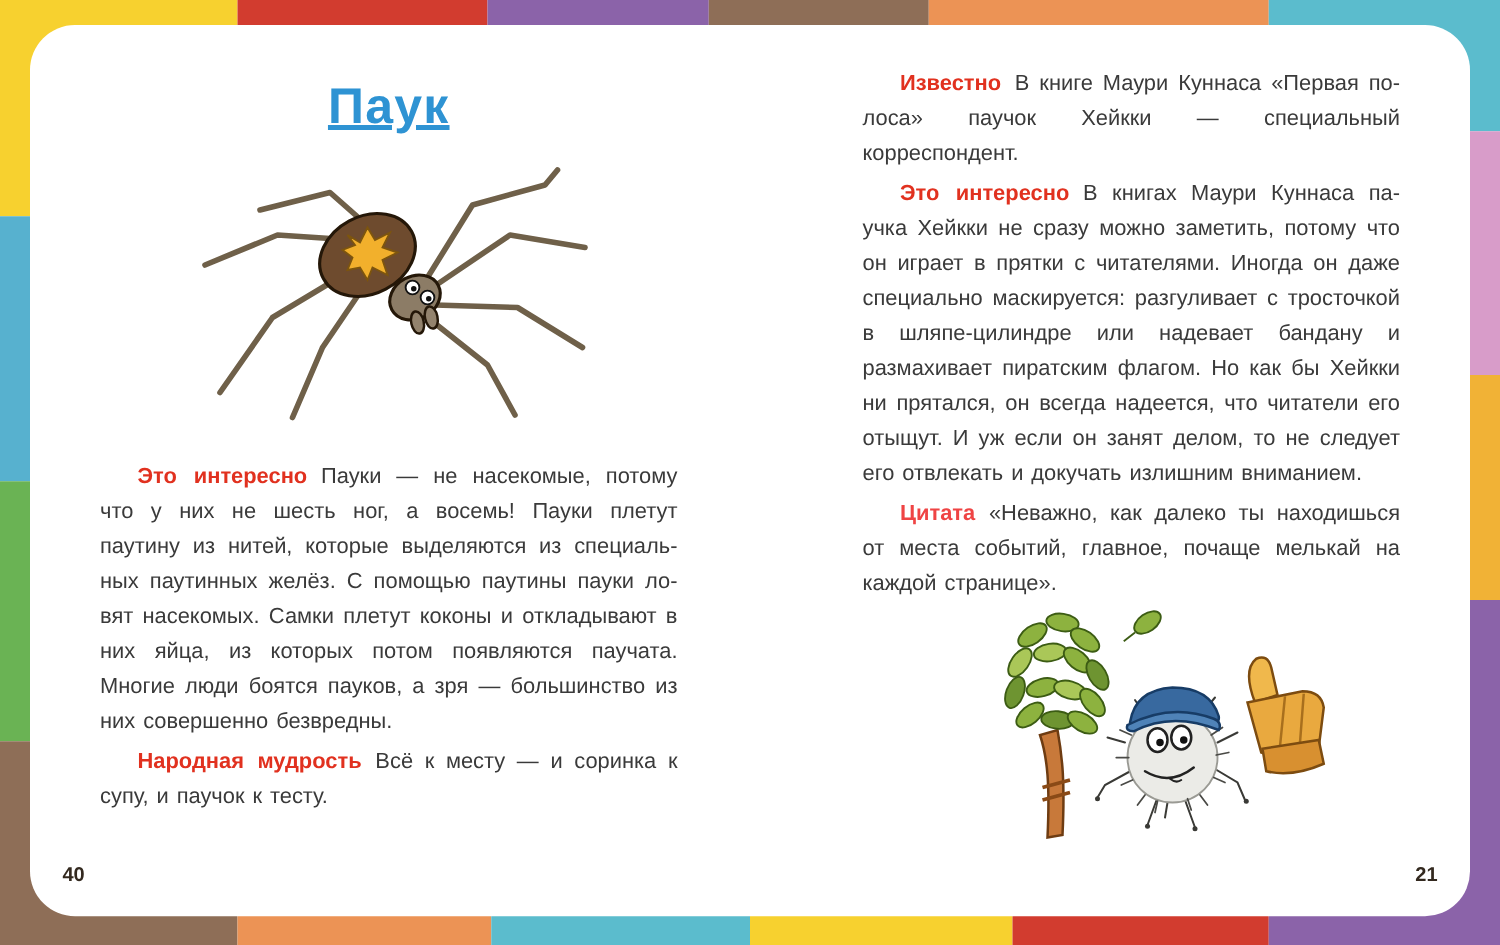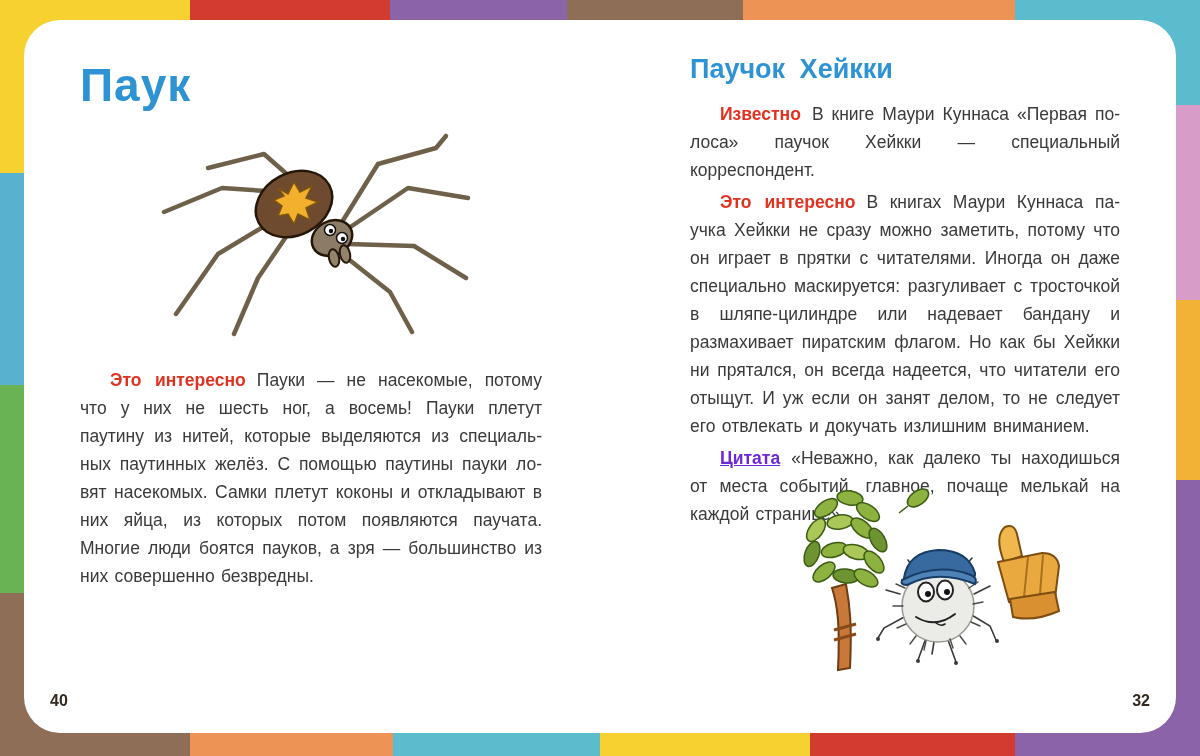--- a/index.html
+++ b/index.html
@@ -21,21 +21,21 @@
   .frame-left .seg:nth-child(1){height:173px}.frame-left .seg:nth-child(2){height:212px}
   .frame-left .seg:nth-child(3){height:208px}.frame-left .seg:nth-child(4){height:163px}
   .frame-right .seg:nth-child(1){height:105px}.frame-right .seg:nth-child(2){height:195px}
   .frame-right .seg:nth-child(3){height:180px}.frame-right .seg:nth-child(4){height:276px}
   
   .page{position:absolute;left:24px;top:20px;width:1152px;height:713px;background:#fff;border-radius:36px;}
   
   .col{position:absolute;color:#3a3a3a;}
   .col-left{left:80px;top:60px;width:462px;}
   .col-right{left:690px;top:52px;width:430px;}
-  .title{font-size:46px;font-weight:bold;color:#2e93d3;letter-spacing:1px;line-height:50px;}
+  .title{font-size:40px;font-weight:bold;color:#2e93d3;text-align:center;letter-spacing:1px;line-height:50px;text-decoration:underline;}
   .heading{font-size:27px;font-weight:bold;color:#2e93d3;word-spacing:7px;line-height:34px;margin-bottom:14px;}
   .para{font-size:17.5px;line-height:28px;text-align:justify;text-indent:30px;
         word-spacing:1.5px;margin:0 0 4px 0;hyphens:manual;-webkit-hyphens:manual;color:#3a3a3a;}
   .lead{font-weight:bold;color:#e1311f;margin-right:11px;word-spacing:3px;}
   .spider-svg{display:block;margin:16px auto 28px auto;}
   .illus-heikki{position:absolute;left:766px;top:466px;}
   .pagenum{position:absolute;top:692px;font-size:16px;font-weight:bold;color:#33291f;}
   .pagenum.left{left:50px;}
   .pagenum.right{right:50px;text-align:right;}
 </style>
@@ -98,33 +98,35 @@
         <circle cx="184" cy="104" r="5.5" fill="#fff" stroke="#111" stroke-width="1.5"></circle>
         <circle cx="196" cy="112" r="5.5" fill="#fff" stroke="#111" stroke-width="1.5"></circle>
         <circle cx="185" cy="105" r="2.2" fill="#111"></circle>
         <circle cx="197" cy="113" r="2.2" fill="#111"></circle>
       </g>
     </svg>
 
     <p class="para">
       <span class="lead" style="color: rgb(225, 49, 31);">Это интересно</span><span>Пауки — не насекомые, пото­му что у них не шесть ног, а восемь! Пауки плетут паутину из нитей, которые выделяются из специаль­ных паутинных желёз. С помощью паутины пауки ло­вят насекомых. Самки плетут коконы и откладывают в них яйца, из которых потом появляются паучата. Многие люди боятся пауков, а зря — большинство из них совершенно безвредны.</span>
     </p>
+    <p class="para">
+      <span class="lead" style="color: rgb(225, 49, 31);">Народная мудрость</span><span>Всё к месту — и соринка к супу, и паучок к тесту.</span>
+    </p>
   </div>
 
   <div class="col col-right">
-    <div class="heading" style="color: rgb(46, 147, 211);">Паучок Хейкки</div>
 
     <p class="para">
       <span class="lead" style="color: rgb(225, 49, 31);">Известно</span><span>В книге Маури Куннаса «Первая по­лоса» паучок Хейкки — специальный корреспондент.</span>
     </p>
     <p class="para">
       <span class="lead" style="color: rgb(225, 49, 31);">Это интересно</span><span>В книгах Маури Куннаса па­учка Хейкки не сразу можно заметить, потому что он играет в прятки с читателями. Иногда он даже специально маскируется: разгуливает с тросточкой в шляпе-цилиндре или надевает бандану и размахи­вает пиратским флагом. Но как бы Хейкки ни пря­тался, он всегда надеется, что читатели его отыщут. И уж если он занят делом, то не следует его от­влекать и докучать излишним вниманием.</span>
     </p>
     <p class="para">
-      <span class="lead" style="color: #6d28d9; text-decoration: underline;">Цитата</span><span>«Неважно, как далеко ты находишься от места событий, главное, почаще мелькай на каж­дой странице».</span>
+      <span class="lead" style="color: #ef4444;">Цитата</span><span>«Неважно, как далеко ты находишься от места событий, главное, почаще мелькай на каж­дой странице».</span>
     </p>
   </div>
 
   <svg class="illus-heikki" width="300" height="225" viewBox="0 0 300 225">
 
     <g>
       <path d="M80,118 C84,140 86,160 84,202 L72,204 C74,162 72,140 66,122 Z" fill="#c8793a" stroke="#6e3c12" stroke-width="2"></path>
       <path d="M68,164 L90,158 M68,174 L90,168" stroke="#8a4a16" stroke-width="3" fill="none"></path>
       <g fill="#8db23f" stroke="#3c5c14" stroke-width="1.5">
         <ellipse cx="60" cy="42" rx="13" ry="7" transform="rotate(-35 60 42)"></ellipse>
@@ -190,15 +192,15 @@
 
     <g>
       <path d="M238,96 Q228,70 239,61 Q248,57 251,68 L256,90 Z" fill="#f0b84c" stroke="#7d4c10" stroke-width="2"></path>
       <path d="M232,96 L276,87 Q291,87 293,100 L289,132 Q267,143 243,136 Z" fill="#e9a93f" stroke="#7d4c10" stroke-width="2"></path>
       <path d="M262,91 L258,131 M277,89 L274,128" stroke="#a86f1d" stroke-width="2" fill="none"></path>
       <path d="M244,133 L289,126 L293,145 Q268,156 247,151 Z" fill="#d89030" stroke="#7d4c10" stroke-width="2"></path>
     </g>
   </svg>
 
   <div class="pagenum left">40</div>
-  <div class="pagenum right">32</div>
+  <div class="pagenum right">21</div>
 
 </div>
 
 </body></html>

